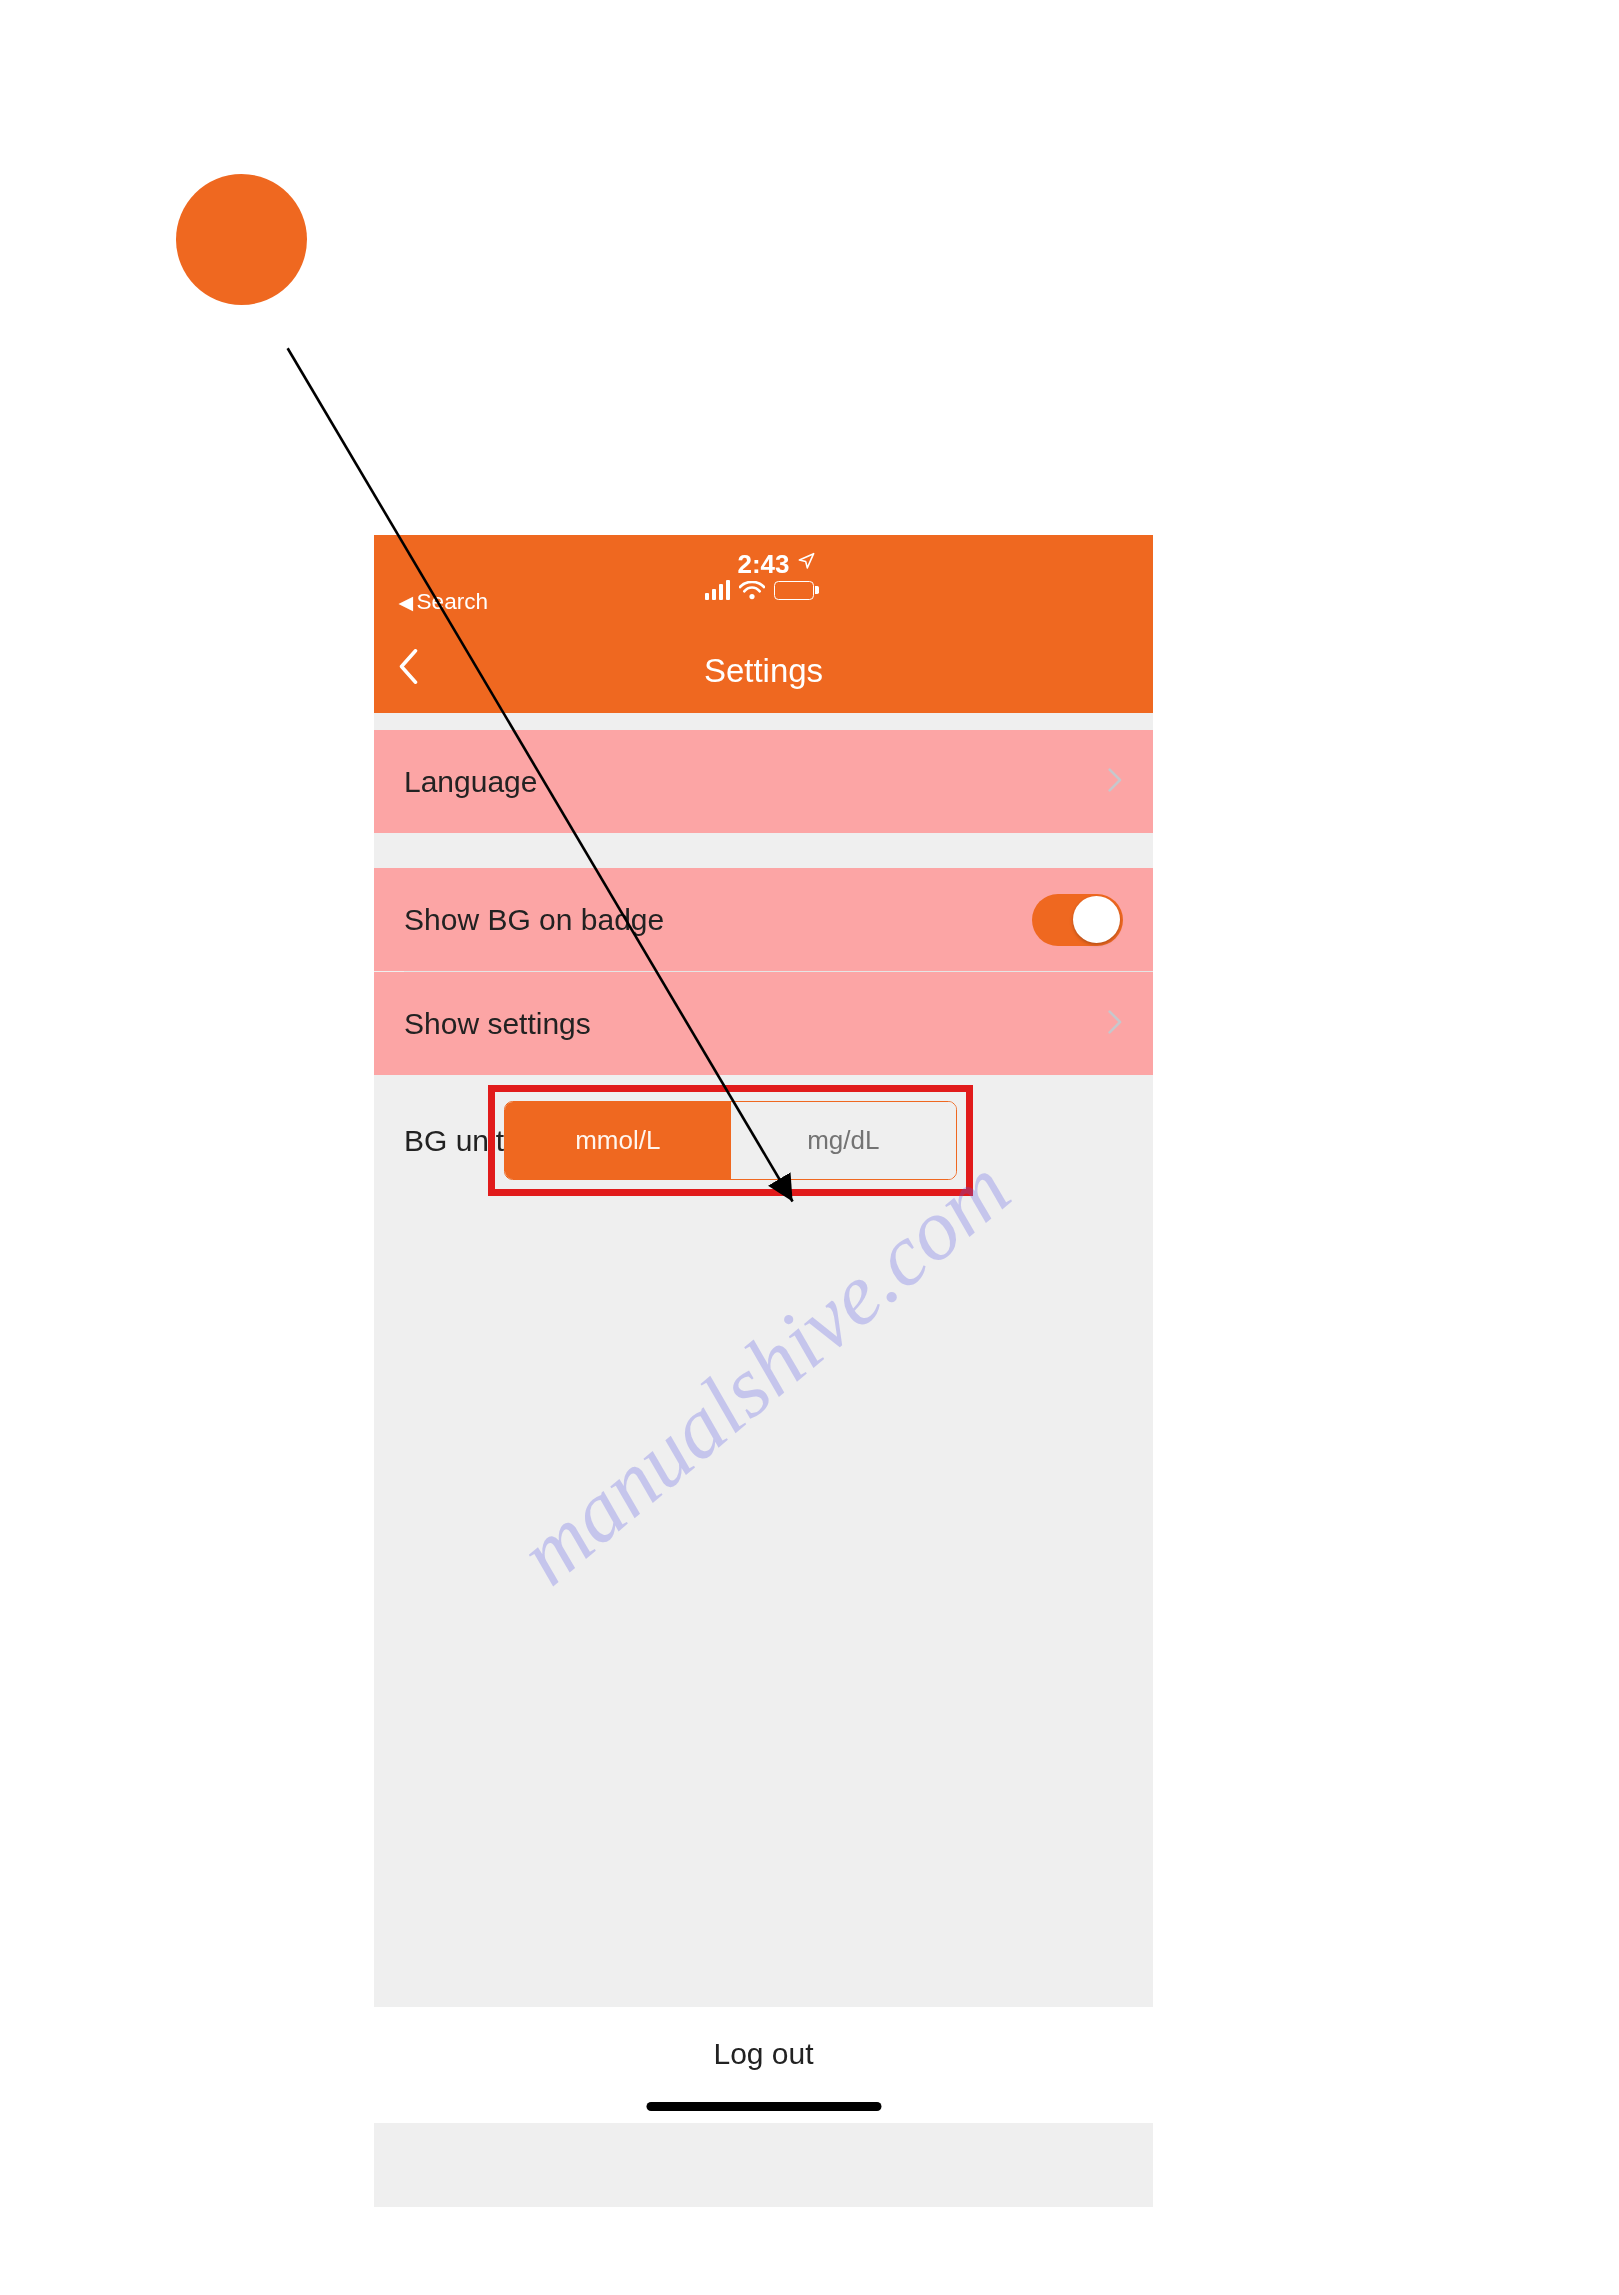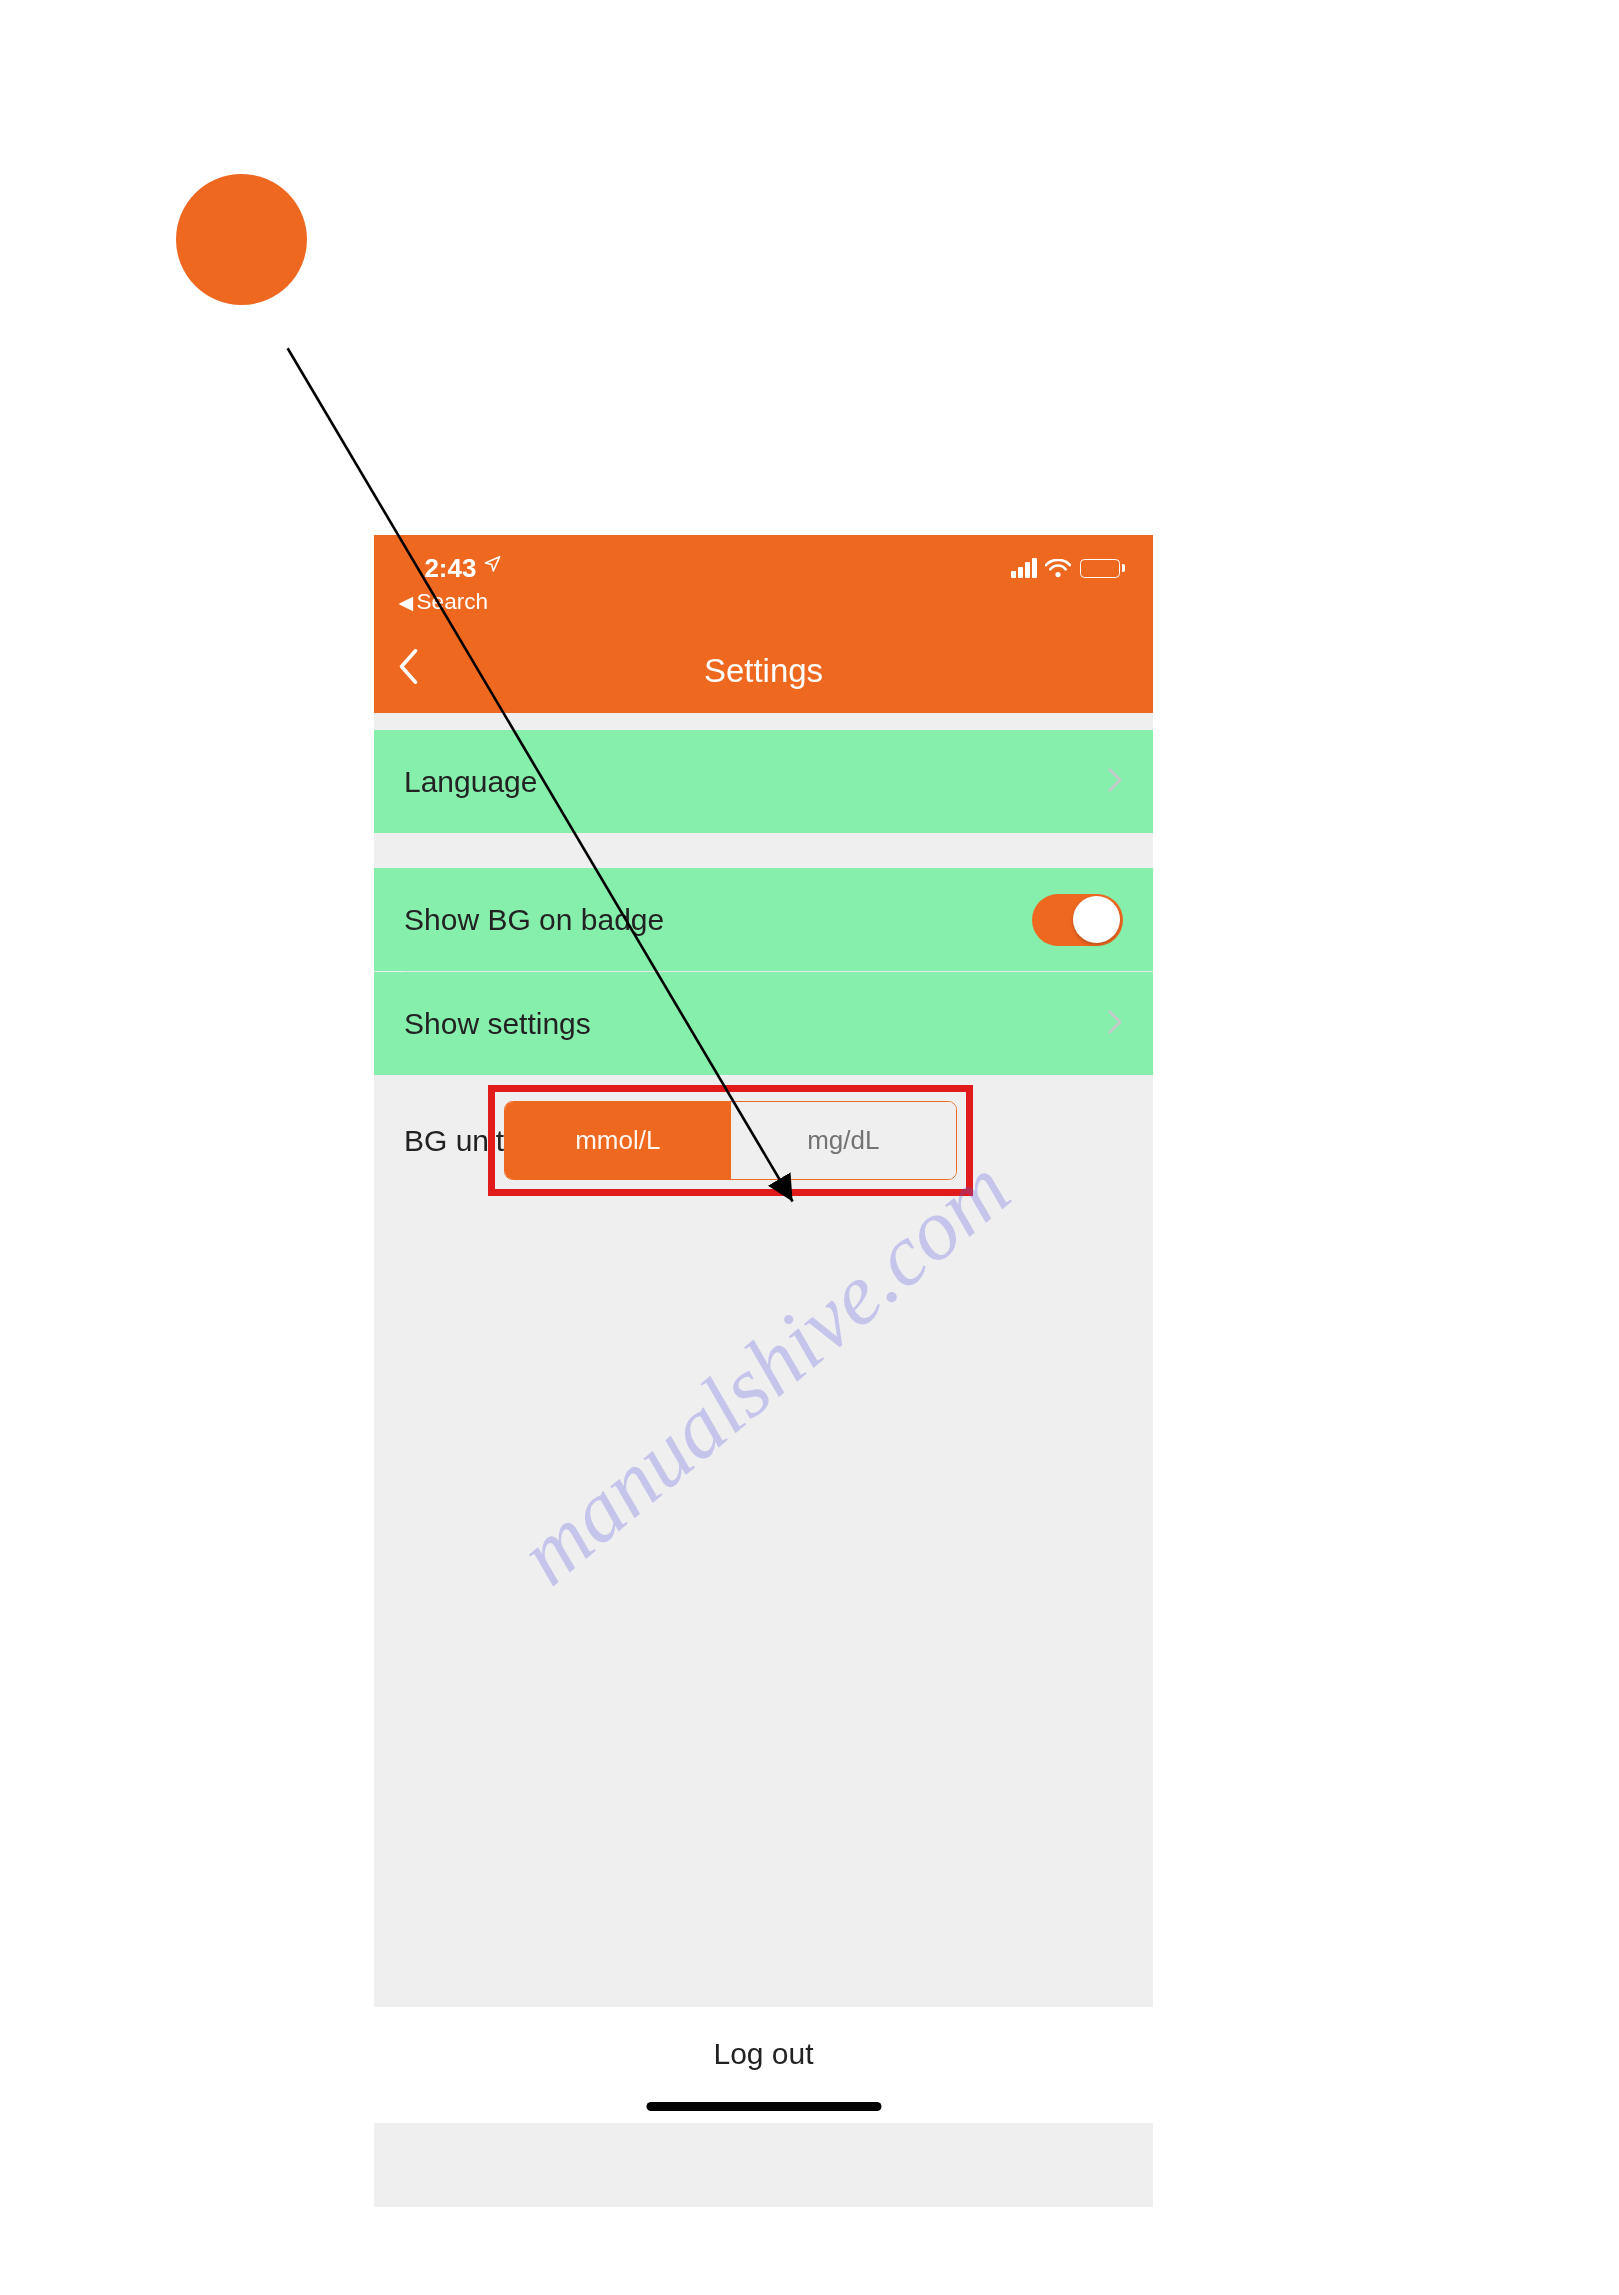--- a/index.html
+++ b/index.html
@@ -59,20 +59,21 @@
     top: 14px;
     left: 0;
     width: 100%;
     height: 38px;
     display: flex;
     align-items: center;
     justify-content: space-between;
     padding: 0 24.4px;
     font-size: 26px;
     font-weight: 600;
+    flex-direction: column;
   }
   .status-left {
     display: flex;
     align-items: center;
     gap: 7px;
     padding-left: 26px;
   }
   .loc-icon {
     display: inline-block;
     font-size: 22.6px;
@@ -168,21 +169,21 @@
 
   
   .list {
     width: 100%;
   }
   .gap {
     height: 17.4px;
     background: #efefef;
   }
   .row {
-    background: #86efac;
+    background: #fca5a5;
     display: flex;
     align-items: center;
     justify-content: space-between;
     padding: 0 30px;
     height: 103px;
     font-size: 30px;
     color: #222;
   }
   .chevron {
     color: #c7c7cc;

